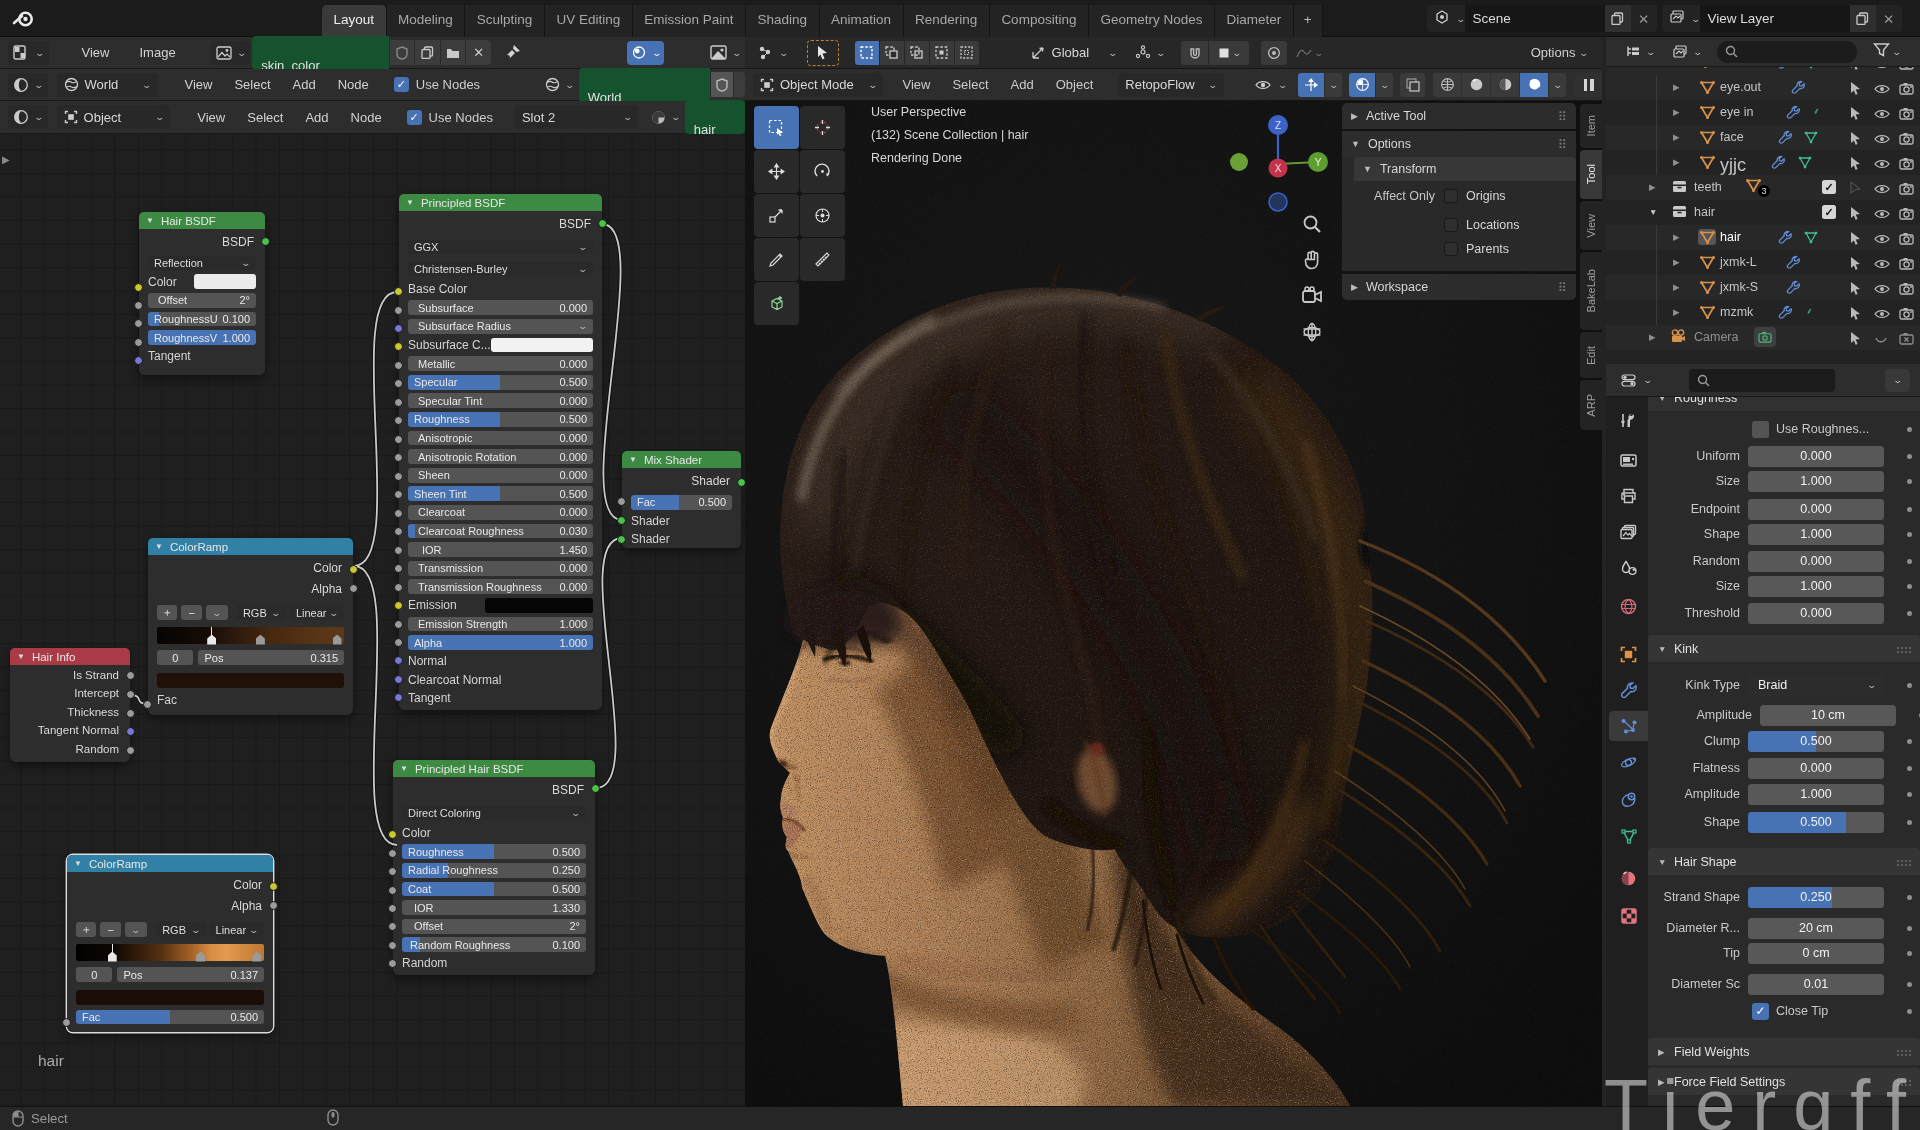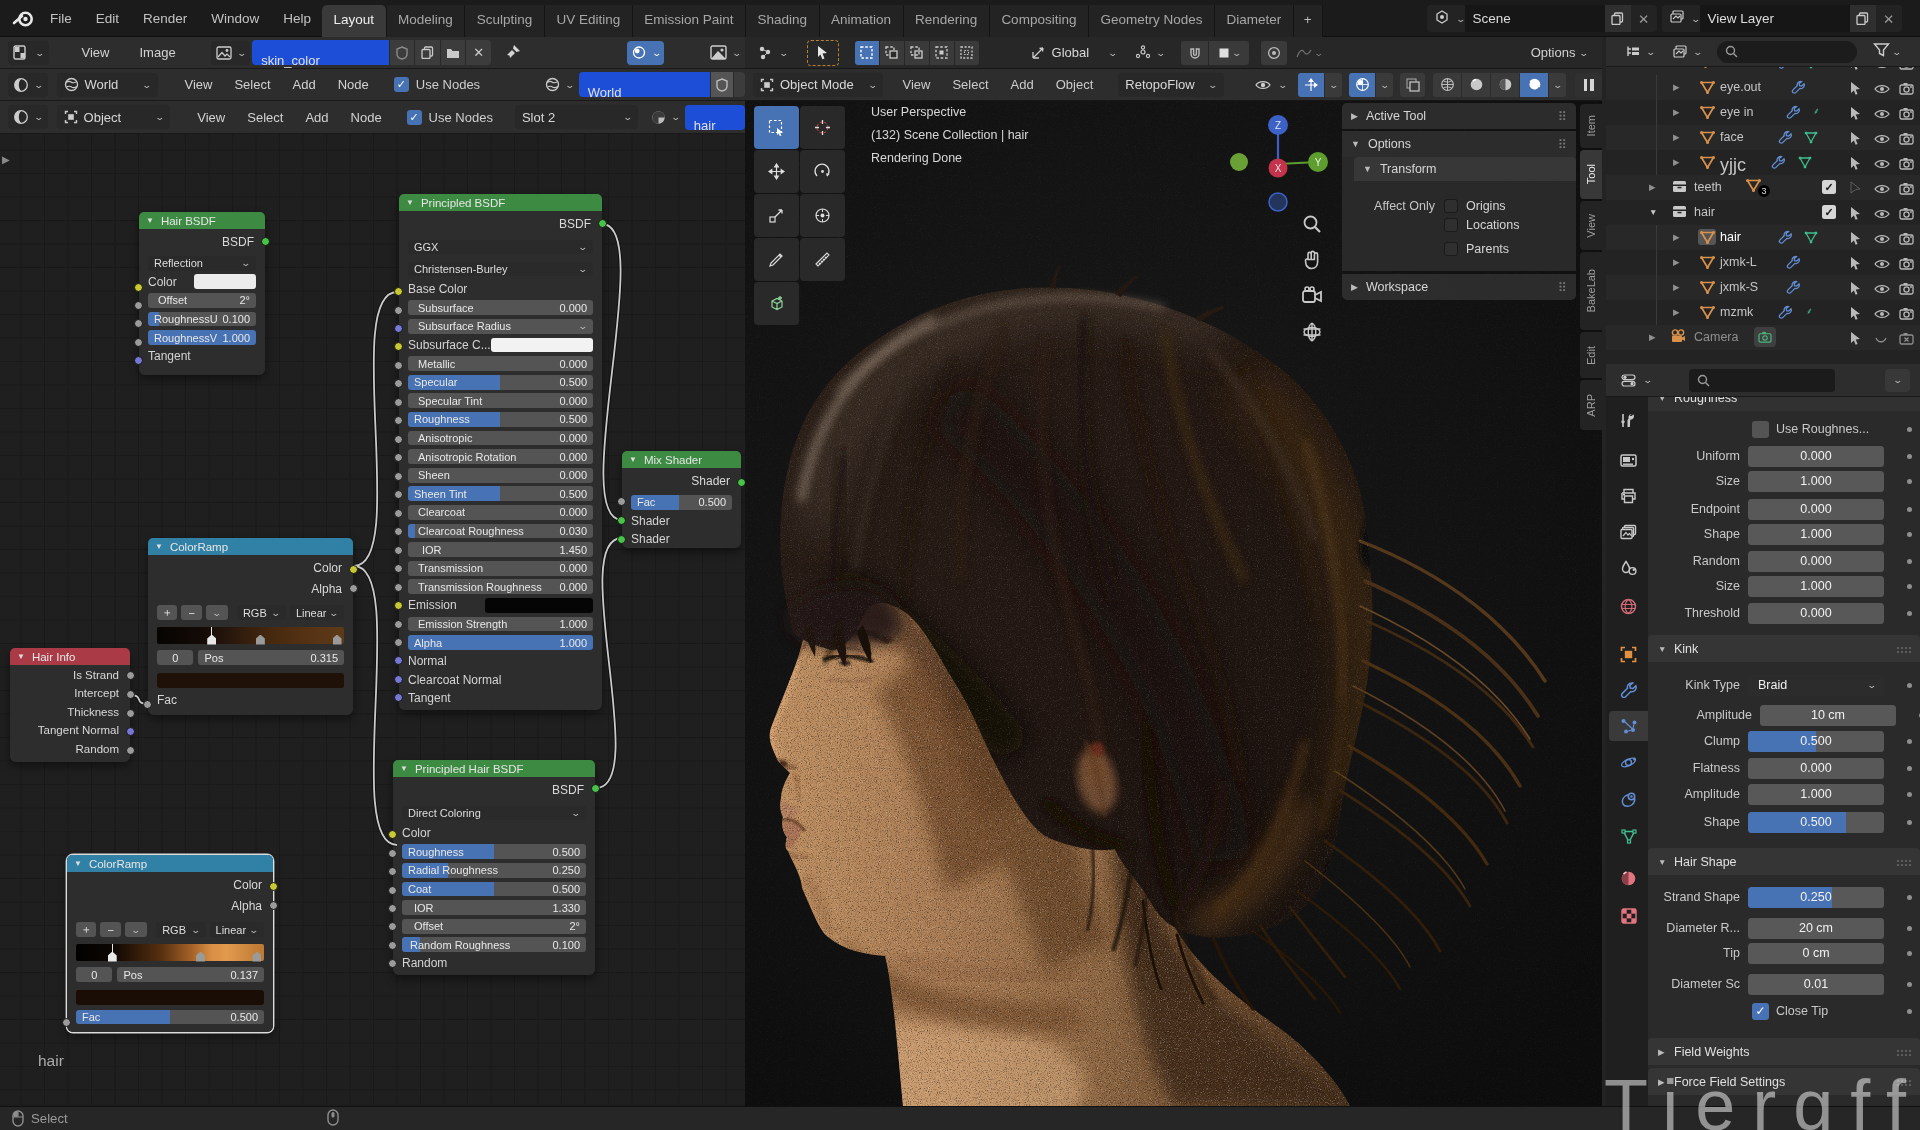--- a/index.html
+++ b/index.html
@@ -18,21 +18,21 @@
 .selwrap{display:flex;align-items:center;background:#232323;border-radius:4px;height:27px}
 .selwrap .ico{width:30px;text-align:center}
 .selwrap .nm{background:#161616;height:27px;line-height:27px;padding:0 8px;color:#ddd;min-width:105px}
 .selwrap .bt{width:26px;height:27px;background:#2f2f2f;display:flex;align-items:center;justify-content:center;color:#bbb}
 
 .hrow{position:absolute;background:#2d2d2d;border-bottom:1px solid #191919;color:#cecece;font-size:13px;display:flex;align-items:center;white-space:nowrap}
 .hrow .mn{padding:0 11px;color:#d2d2d2}
 .dd{display:inline-flex;align-items:center;background:#282828;border-radius:4px;height:24px;padding:0 7px;color:#d8d8d8;gap:6px}
 .chev{font-size:9px;color:#bdbdbd;transform:scaleX(1.4)}
 .chk{width:15px;height:15px;border-radius:3px;background:#4772b3;display:inline-flex;align-items:center;justify-content:center;color:#fff;font-size:11px;margin-right:7px}
-.darkfield{background:#1d4ed8;color:#e0e0e0;height:25px;line-height:25px;padding:8px 9px}
+.darkfield{background:#14532d;color:#e0e0e0;height:33px;line-height:25px;padding:17px 9px}
 .gbtn{background:#3c3c3c;width:28px;display:flex;align-items:center;justify-content:center;color:#ccc;border-left:1px solid #2a2a2a}
 
 #nodecanvas{position:absolute;left:0;top:134px;width:745px;height:970px;background:#1f1f1f;overflow:hidden;
  background-image:
   linear-gradient(#1a1a1a 1px,transparent 1px),linear-gradient(90deg,#1a1a1a 1px,transparent 1px),
   linear-gradient(#191919 1px,transparent 1px),linear-gradient(90deg,#191919 1px,transparent 1px);
  background-size:117.5px 117.5px,117.5px 117.5px,23.5px 23.5px,23.5px 23.5px;background-position:-3px -8px,-3px -8px,-3px -8px,-3px -8px}
 .node{position:absolute;background:#2f2f2fe8;border-radius:6px;box-shadow:0 4px 10px rgba(0,0,0,.45);color:#d9d9d9;font-size:12px;white-space:nowrap}
 .node .nh{height:17px;border-radius:5px 5px 0 0;display:flex;align-items:center;padding-left:7px;gap:7px;color:#e6e6e6;font-size:11.5px}
 .node .nh .tri{font-size:8px;color:#ddd}
@@ -77,27 +77,20 @@
 .tbb{width:45px;height:43px;background:#2c2c2ce8;border-radius:4px;display:inline-flex;align-items:center;justify-content:center}
 </style></head>
 <body>
 <div id="app">
 <div id="topbar">
  <svg class="blogo" viewBox="0 0 24 22">
         <circle cx="13.5" cy="12" r="6.2" fill="none" stroke="#e8e8e8" stroke-width="2.6"></circle>
         <circle cx="13.5" cy="12" r="2.2" fill="#e8e8e8"></circle>
         <path d="M2 16 L10 9" stroke="#e8e8e8" stroke-width="2.6" stroke-linecap="round"></path>
       </svg>
- <div class="menus" style="left:38px">
-        <span>File</span>
-        <span>Edit</span>
-        <span>Render</span>
-        <span>Window</span>
-        <span>Help</span>
-      </div>
  <div id="tabs">
   <div class="tab act">Layout</div>
         <div class="tab">Modeling</div>
         <div class="tab">Sculpting</div>
         <div class="tab">UV Editing</div>
         <div class="tab">Emission Paint</div>
         <div class="tab">Shading</div>
         <div class="tab">Animation</div>
         <div class="tab">Rendering</div>
         <div class="tab">Compositing</div>
@@ -1072,21 +1065,21 @@
           <path d="M11 2 C16 5 16 17 11 20 C6 17 6 5 11 2 M2.5 8 h17 M2.5 14 h17 M11 2 V20" fill="none" stroke="#c8c8c8" stroke-width="1.4"></path>
           <path d="M3 11 a8 4.5 0 0 0 16 0 a8 -4.5 0 0 0 -16 0" fill="none" stroke="#c8c8c8" stroke-width="1.4"></path>
         </svg>
 </div>
 
 <div id="npanel" style="position:absolute;left:597px;top:2px;width:234px;color:#d6d6d6;font-size:12.5px">
  <div style="height:26px;background:#2e2e2ef2;border-radius:5px 5px 0 0;display:flex;align-items:center;padding:0 9px;margin-bottom:2px"><span style="font-size:9px;color:#bbb;margin-right:8px">▶</span>Active Tool<span style="margin-left:auto;opacity:.45">⠿</span></div>
  <div style="height:26px;background:#2e2e2ef2;display:flex;align-items:center;padding:0 9px"><span style="font-size:9px;color:#bbb;margin-right:8px">▼</span>Options<span style="margin-left:auto;opacity:.45">⠿</span></div>
  <div style="background:#2b2b2bf0;padding-bottom:10px">
   <div style="height:24px;background:#373737;border-radius:4px 4px 0 0;margin:0 0 8px 12px;display:flex;align-items:center;padding:0 9px"><span style="font-size:9px;color:#bbb;margin-right:8px">▼</span>Transform</div>
-  <div style="display:flex;align-items:flex-end;height:24px">
+  <div style="display:flex;align-items:flex-start;height:24px">
             <span style="width:102px;text-align:right;padding-right:9px;color:#c5c5c5">Affect Only</span>
             <span style="width:14px;height:14px;background:#2f2f2f;border:1px solid #1a1a1a;border-radius:3px"></span>
             <span style="margin-left:8px">Origins</span>
           </div>
   <div style="display:flex;align-items:center;height:24px">
             <span style="width:102px"></span>
             <span style="width:14px;height:14px;background:#2f2f2f;border:1px solid #1a1a1a;border-radius:3px"></span>
             <span style="margin-left:8px">Locations</span>
           </div>
   <div style="display:flex;align-items:center;height:24px">

